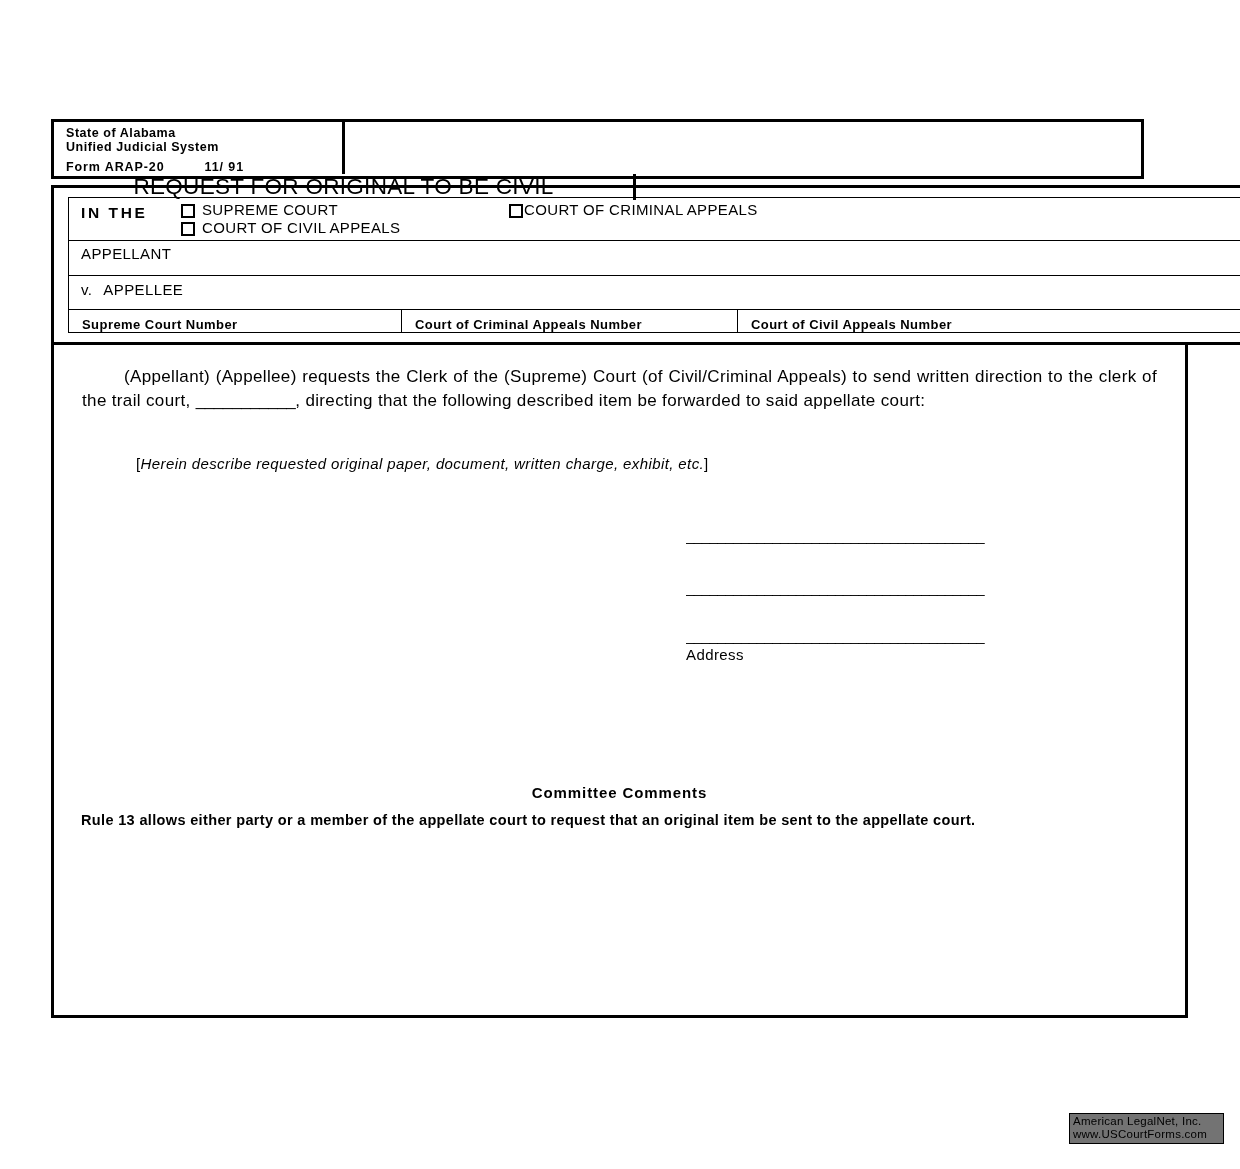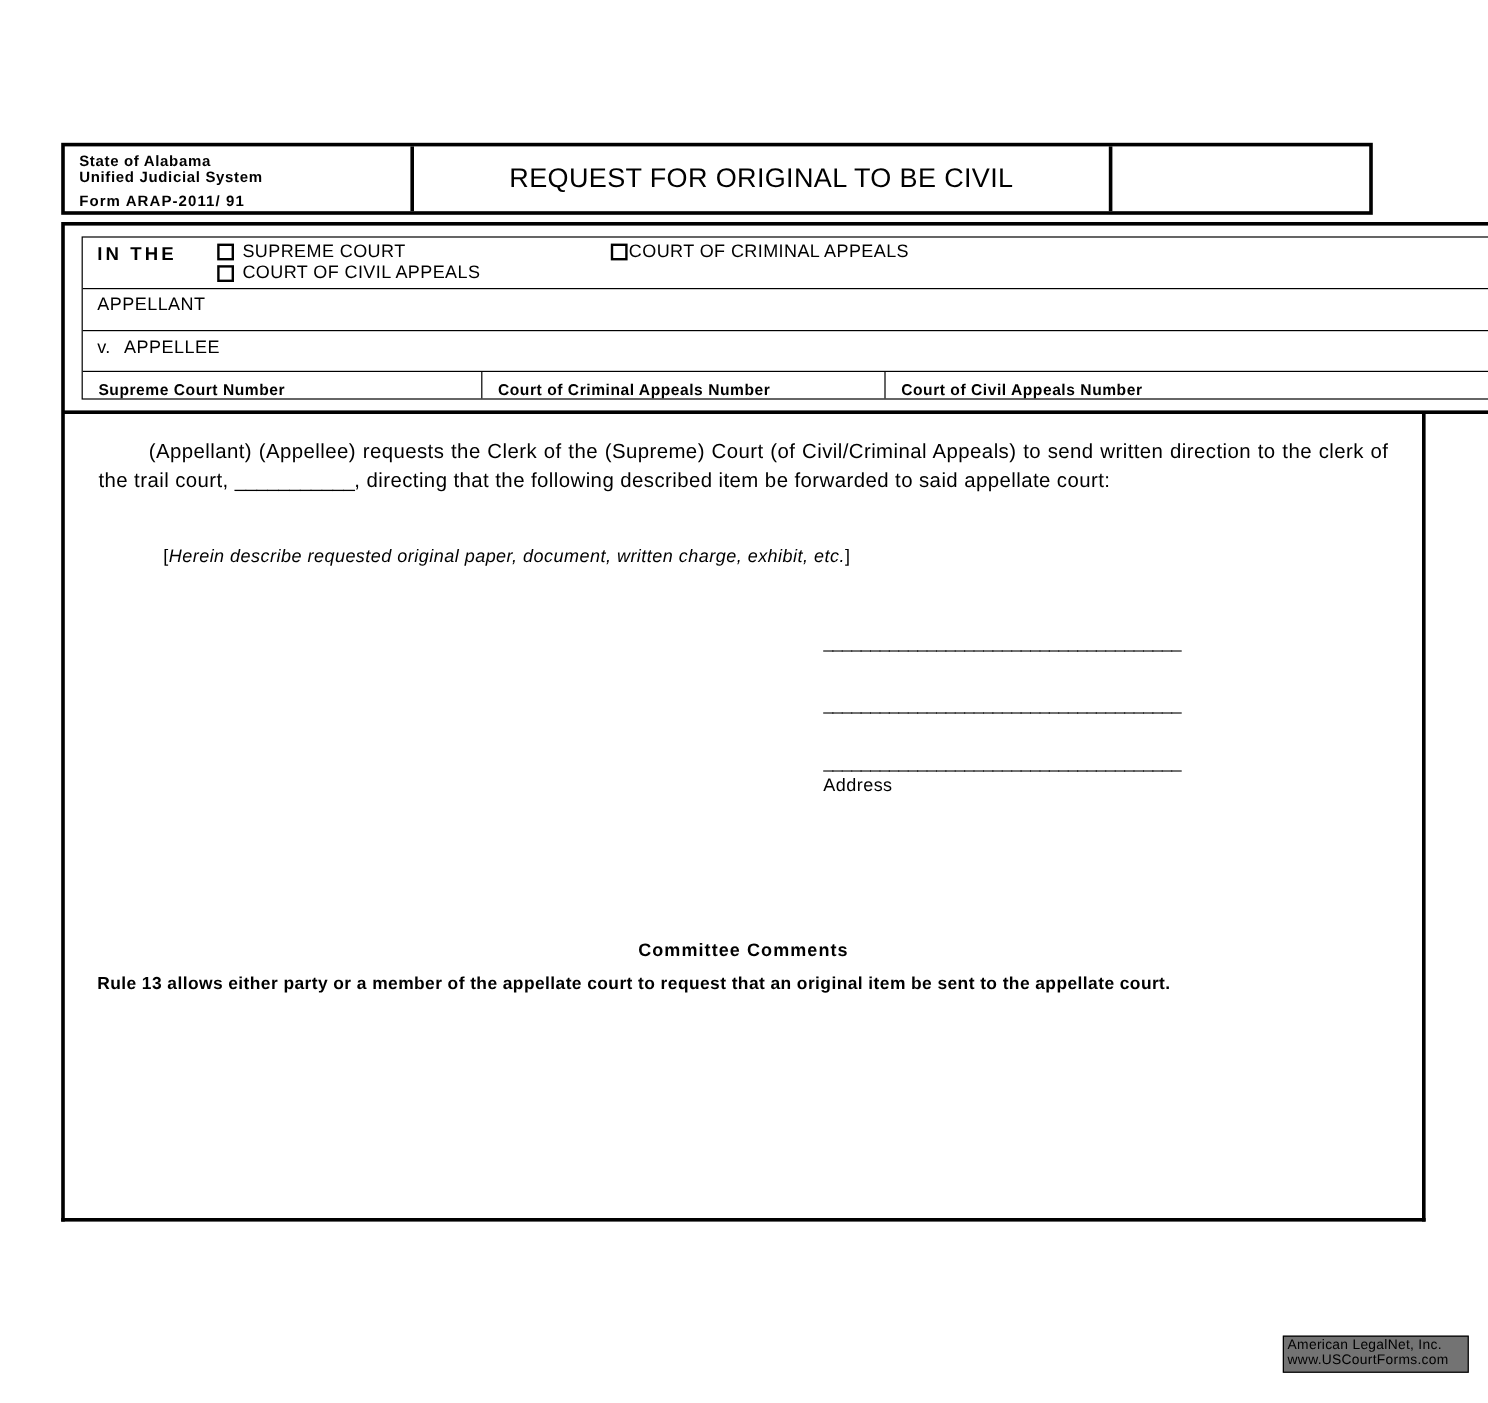--- a/index.html
+++ b/index.html
@@ -29,20 +29,21 @@
   
   .header-table {
     position: absolute;
     left: 51px;
     top: 119px;
     width: 1093px;
     height: 60px;
     border: 3px solid #000;
     box-sizing: border-box;
     display: flex;
+    flex-direction: column;
   }
   .hdr-cell-agency {
     width: 291px;
     box-sizing: border-box;
     border-right: 3px solid #000;
     padding: 4px 0 0 12px;
     display: flex;
     flex-direction: column;
     justify-content: center;
   }
@@ -56,20 +57,21 @@
   .form-line {
     font-size: 12.5px;
     font-weight: bold;
     letter-spacing: 0.9px;
     line-height: 14px;
     margin-top: 6px;
     white-space: nowrap;
   }
   .form-line .form-rev {
     display: inline-block;
+    margin-left: 40px;
   }
   .hdr-cell-title {
     width: 582px;
     box-sizing: border-box;
     border-right: 3px solid #000;
     display: flex;
     align-items: center;
     justify-content: center;
   }
   .hdr-title-text {

